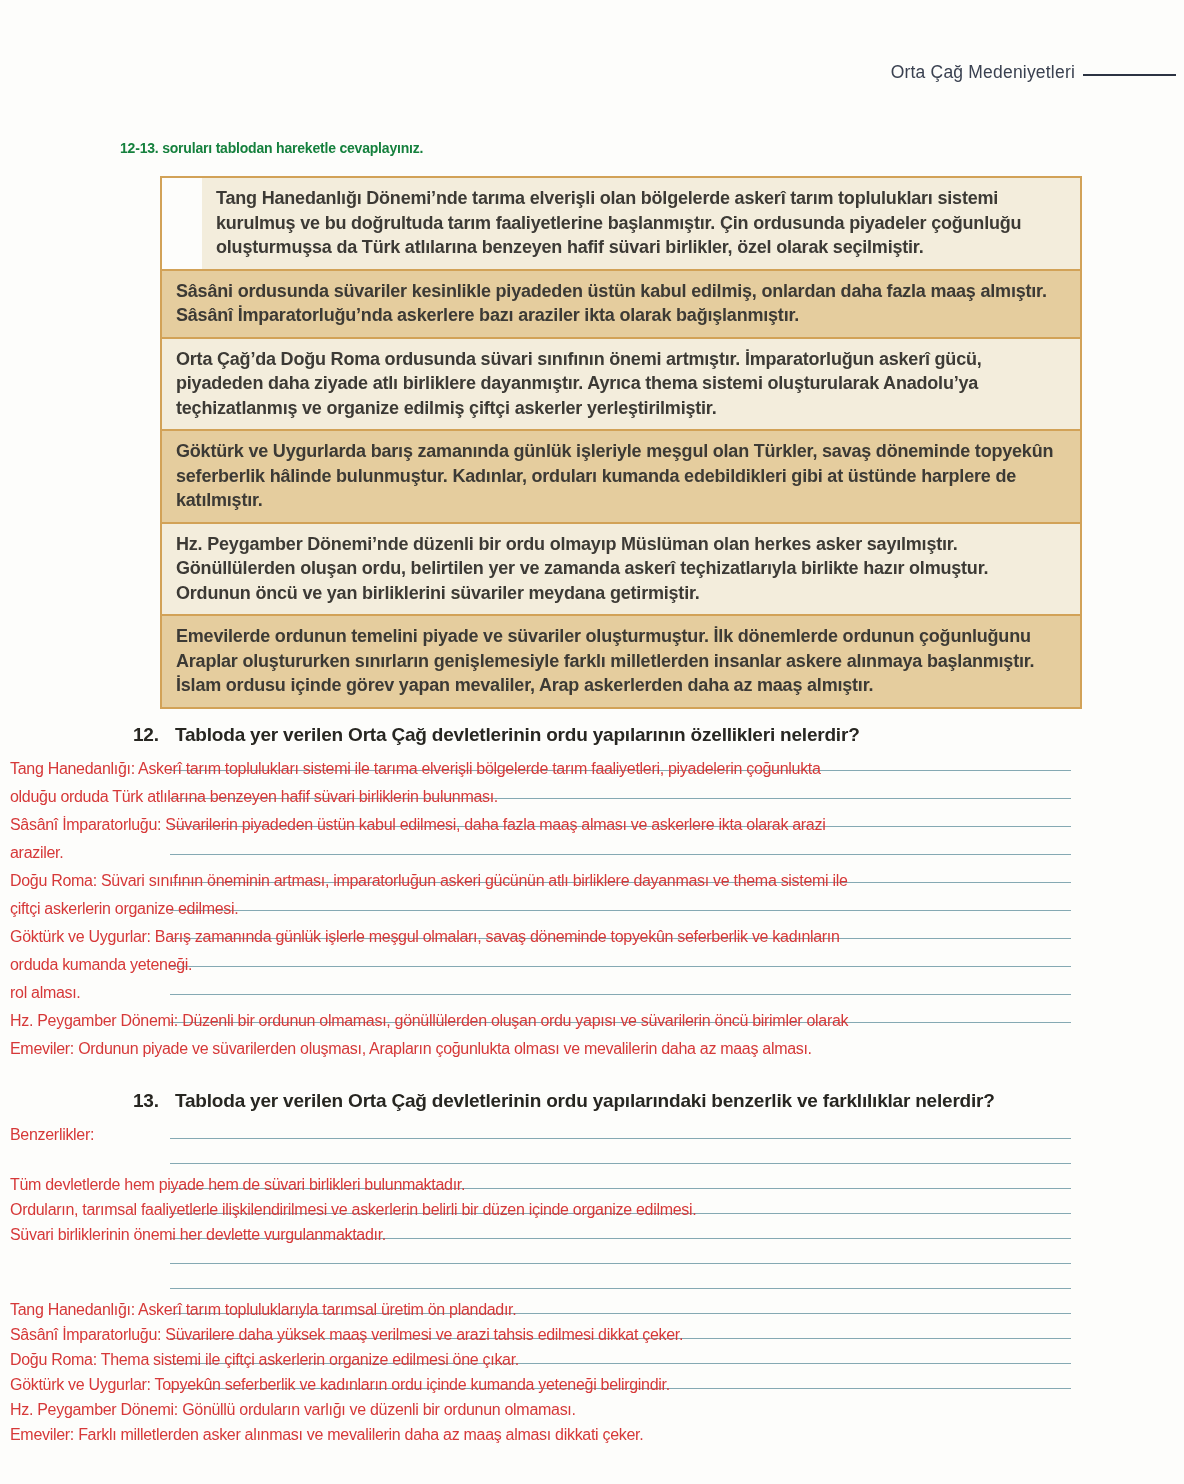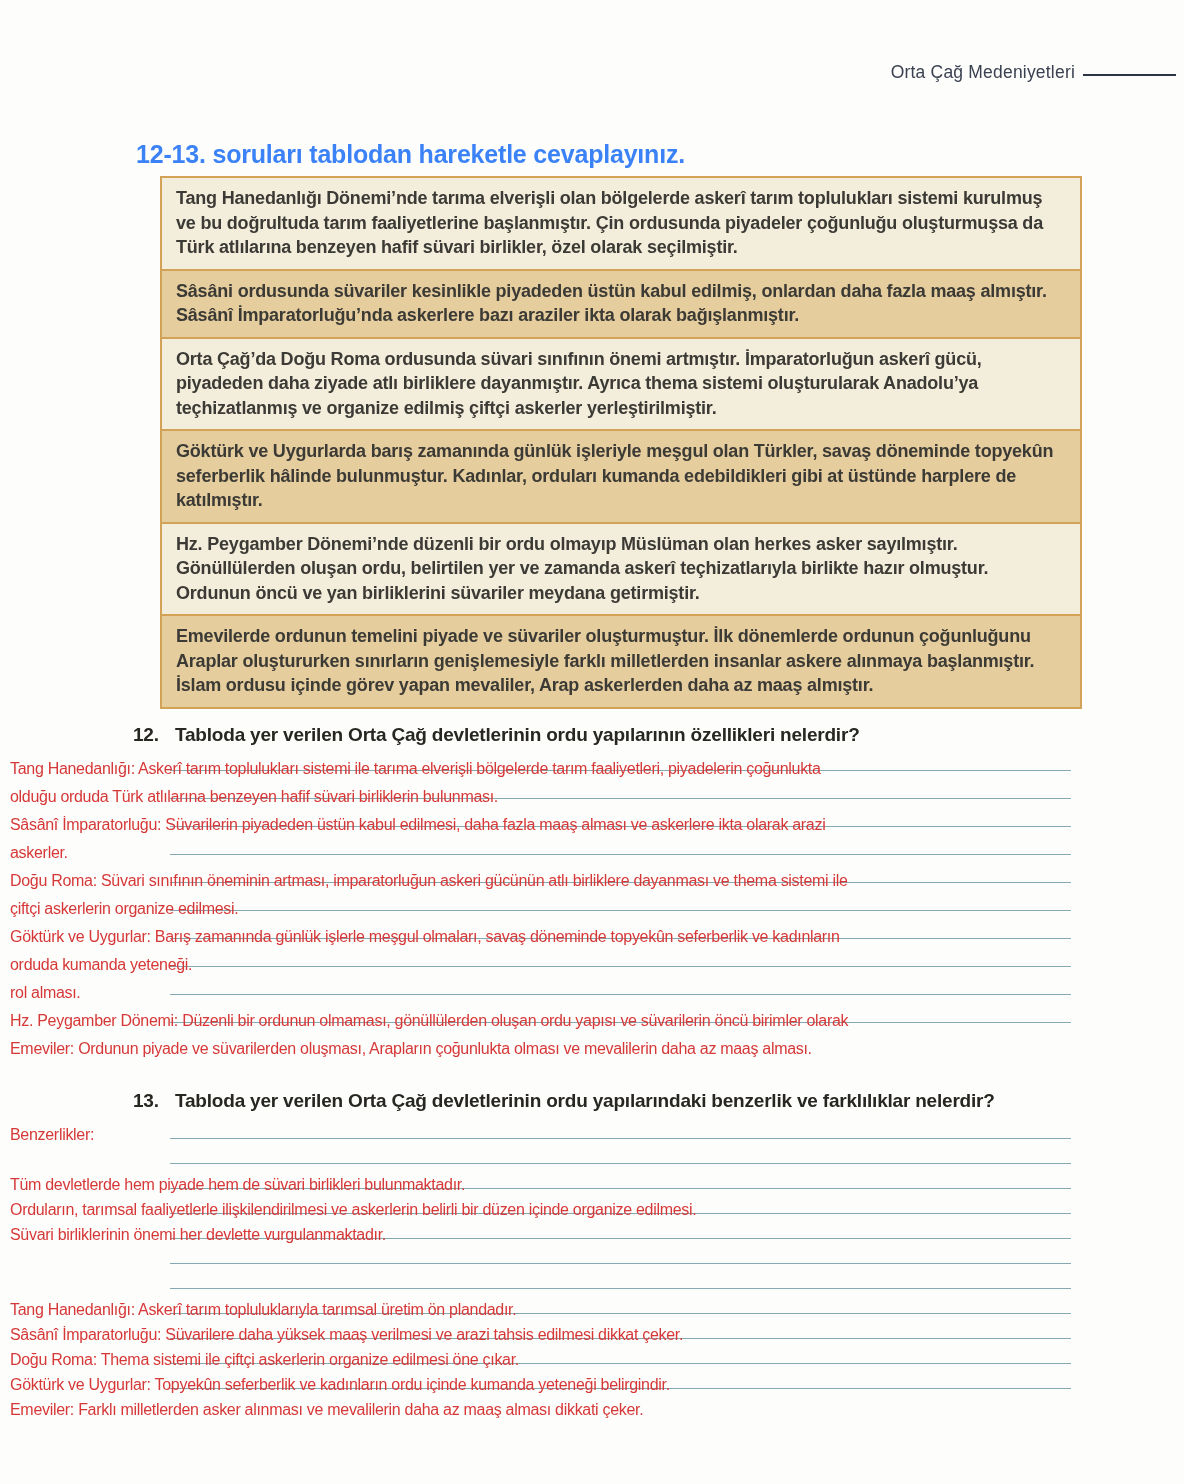--- a/index.html
+++ b/index.html
@@ -31,37 +31,37 @@
   }
   .hdr .hline{
     display:inline-block;width:93px;height:1px;
     border-bottom:2px solid #2c3342;
     margin-left:8px;vertical-align:baseline;
     transform:translateY(-2px);
   }
 
   
   .instruction{
-    position:absolute;left:136px;top:140px;
-    font-size:25px;font-weight:bold;color:#3b82f6;
+    position:absolute;left:120px;top:140px;
+    font-size:14px;font-weight:bold;color:#15803d;
     letter-spacing:-.2px;
   }
 
   
   .info-table{
     position:absolute;left:160px;top:176px;width:922px;
     border:2px solid var(--tbl-border);
   }
   .info-row{
     padding:8px 16px 9px 14px;
     font-size:18px;font-weight:600;line-height:24.5px;
     color:#3c3a35;letter-spacing:-.2px;
     border-top:2px solid var(--tbl-border);
   }
-  .info-row:first-child{border-top:none;}
+  .info-row:first-child{border-top:none;margin-left:40px;}
   .shade-light{background:var(--row-light);}
   .shade-dark{background:var(--row-dark);}
 
   
   .question{
     position:absolute;left:133px;width:960px;
     padding-left:42px;
     font-size:19px;font-weight:bold;color:#272621;
     letter-spacing:-.2px;
   }
@@ -121,21 +121,21 @@
       <div class="arow">
         <span class="rule"></span>
         <span class="atext">olduğu orduda Türk atlılarına benzeyen hafif süvari birliklerin bulunması.</span>
       </div>
       <div class="arow">
         <span class="rule"></span>
         <span class="atext">Sâsânî İmparatorluğu: Süvarilerin piyadeden üstün kabul edilmesi, daha fazla maaş alması ve askerlere ikta olarak arazi</span>
       </div>
       <div class="arow">
         <span class="rule"></span>
-        <span class="atext">askerler.</span>
+        <span class="atext">araziler.</span>
       </div>
       <div class="arow">
         <span class="rule"></span>
         <span class="atext">Doğu Roma: Süvari sınıfının öneminin artması, imparatorluğun askeri gücünün atlı birliklere dayanması ve thema sistemi ile</span>
       </div>
       <div class="arow">
         <span class="rule"></span>
         <span class="atext">çiftçi askerlerin organize edilmesi.</span>
       </div>
       <div class="arow">
@@ -205,17 +205,21 @@
       <div class="arow">
         <span class="rule"></span>
         <span class="atext">Doğu Roma: Thema sistemi ile çiftçi askerlerin organize edilmesi öne çıkar.</span>
       </div>
       <div class="arow">
         <span class="rule"></span>
         <span class="atext">Göktürk ve Uygurlar: Topyekûn seferberlik ve kadınların ordu içinde kumanda yeteneği belirgindir.</span>
       </div>
       <div class="arow no-rule">
 
+        <span class="atext">Hz. Peygamber Dönemi: Gönüllü orduların varlığı ve düzenli bir ordunun olmaması.</span>
+      </div>
+      <div class="arow no-rule">
+
         <span class="atext">Emeviler: Farklı milletlerden asker alınması ve mevalilerin daha az maaş alması dikkati çeker.</span>
       </div>
   </div>
 
 </div>
 
 </body></html>

